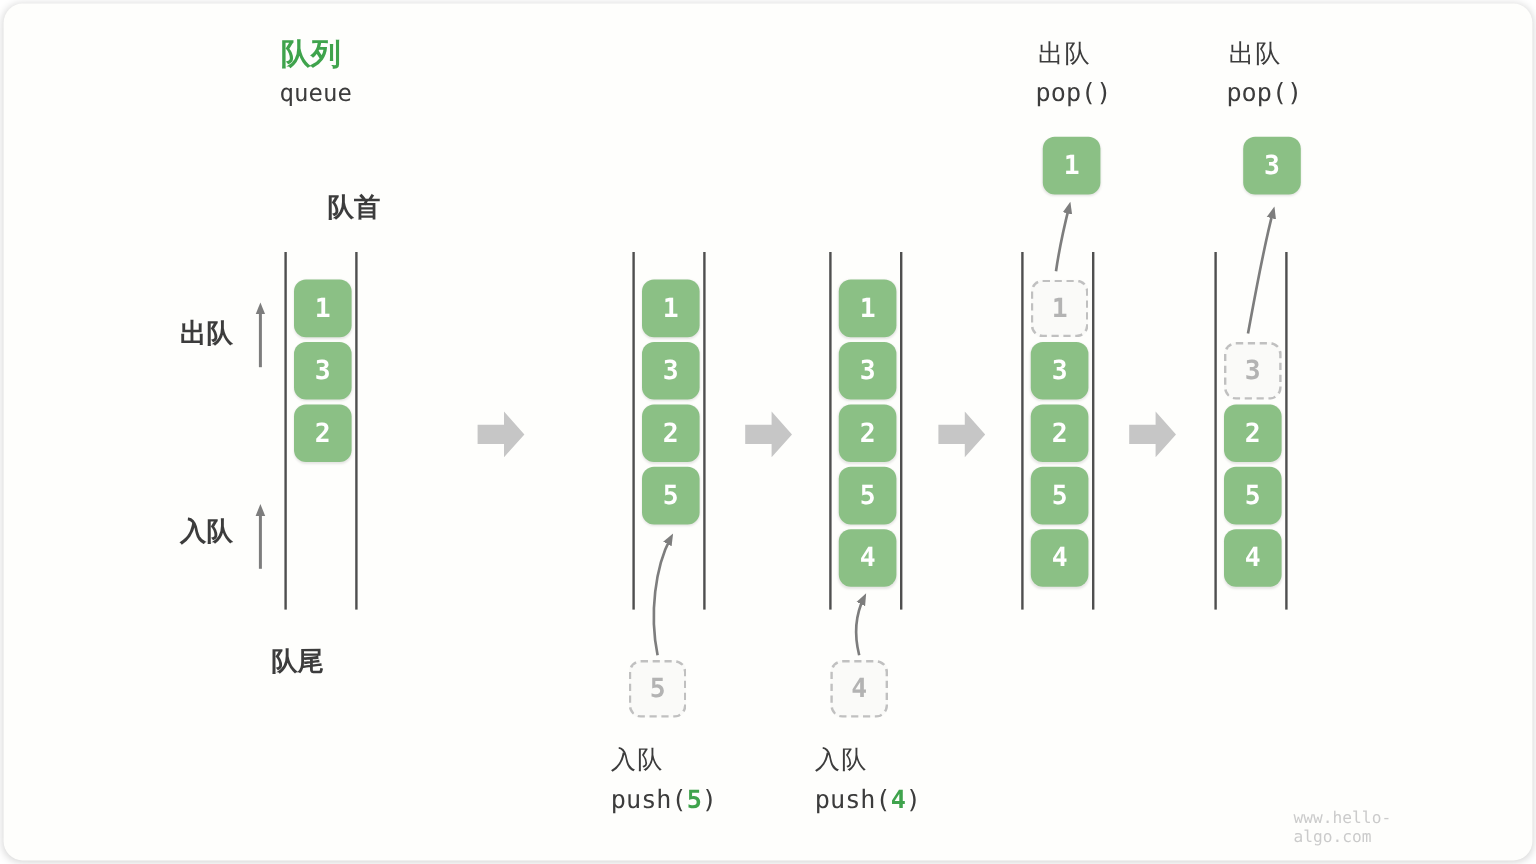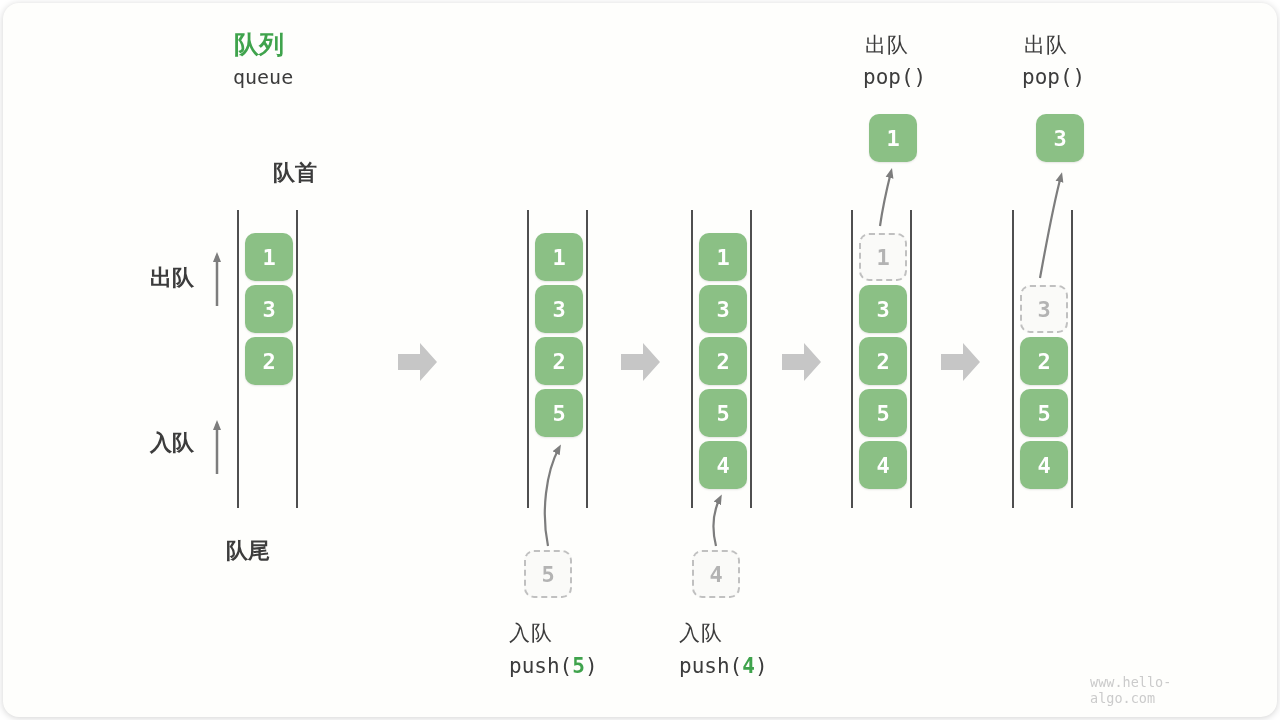--- a/index.html
+++ b/index.html
@@ -38,21 +38,21 @@
     box-shadow:none;}
   .floating{position:absolute;width:48px;height:48px;border-radius:10px;
     font-size:22px;font-weight:700;
     font-family:"DejaVu Sans Mono","Liberation Mono",monospace;
     display:flex;align-items:center;justify-content:center;}
   .floating.popped{background:var(--box-green);color:#fff;
     box-shadow:0 1px 2px rgba(0,0,0,0.10);}
   .floating.pending{background:var(--dashed-bg);
     border:2px dashed var(--dashed-border);color:var(--dashed-text);}
   .watermark{font-size:13.5px;color:var(--watermark);
-    font-family:"DejaVu Sans Mono","Liberation Mono",monospace;margin-left:12px;}
+    font-family:"DejaVu Sans Mono","Liberation Mono",monospace;}
   svg.layer{position:absolute;left:0;top:0;pointer-events:none;}
 </style>
 </head>
 <body>
 
 <div class="canvas">
   <div class="card"></div>
 
   <div class="abs title-zh" style="left:234px;top:28px;">队列</div>
   <div class="abs title-en" style="left:233px;top:65px;">queue</div>

